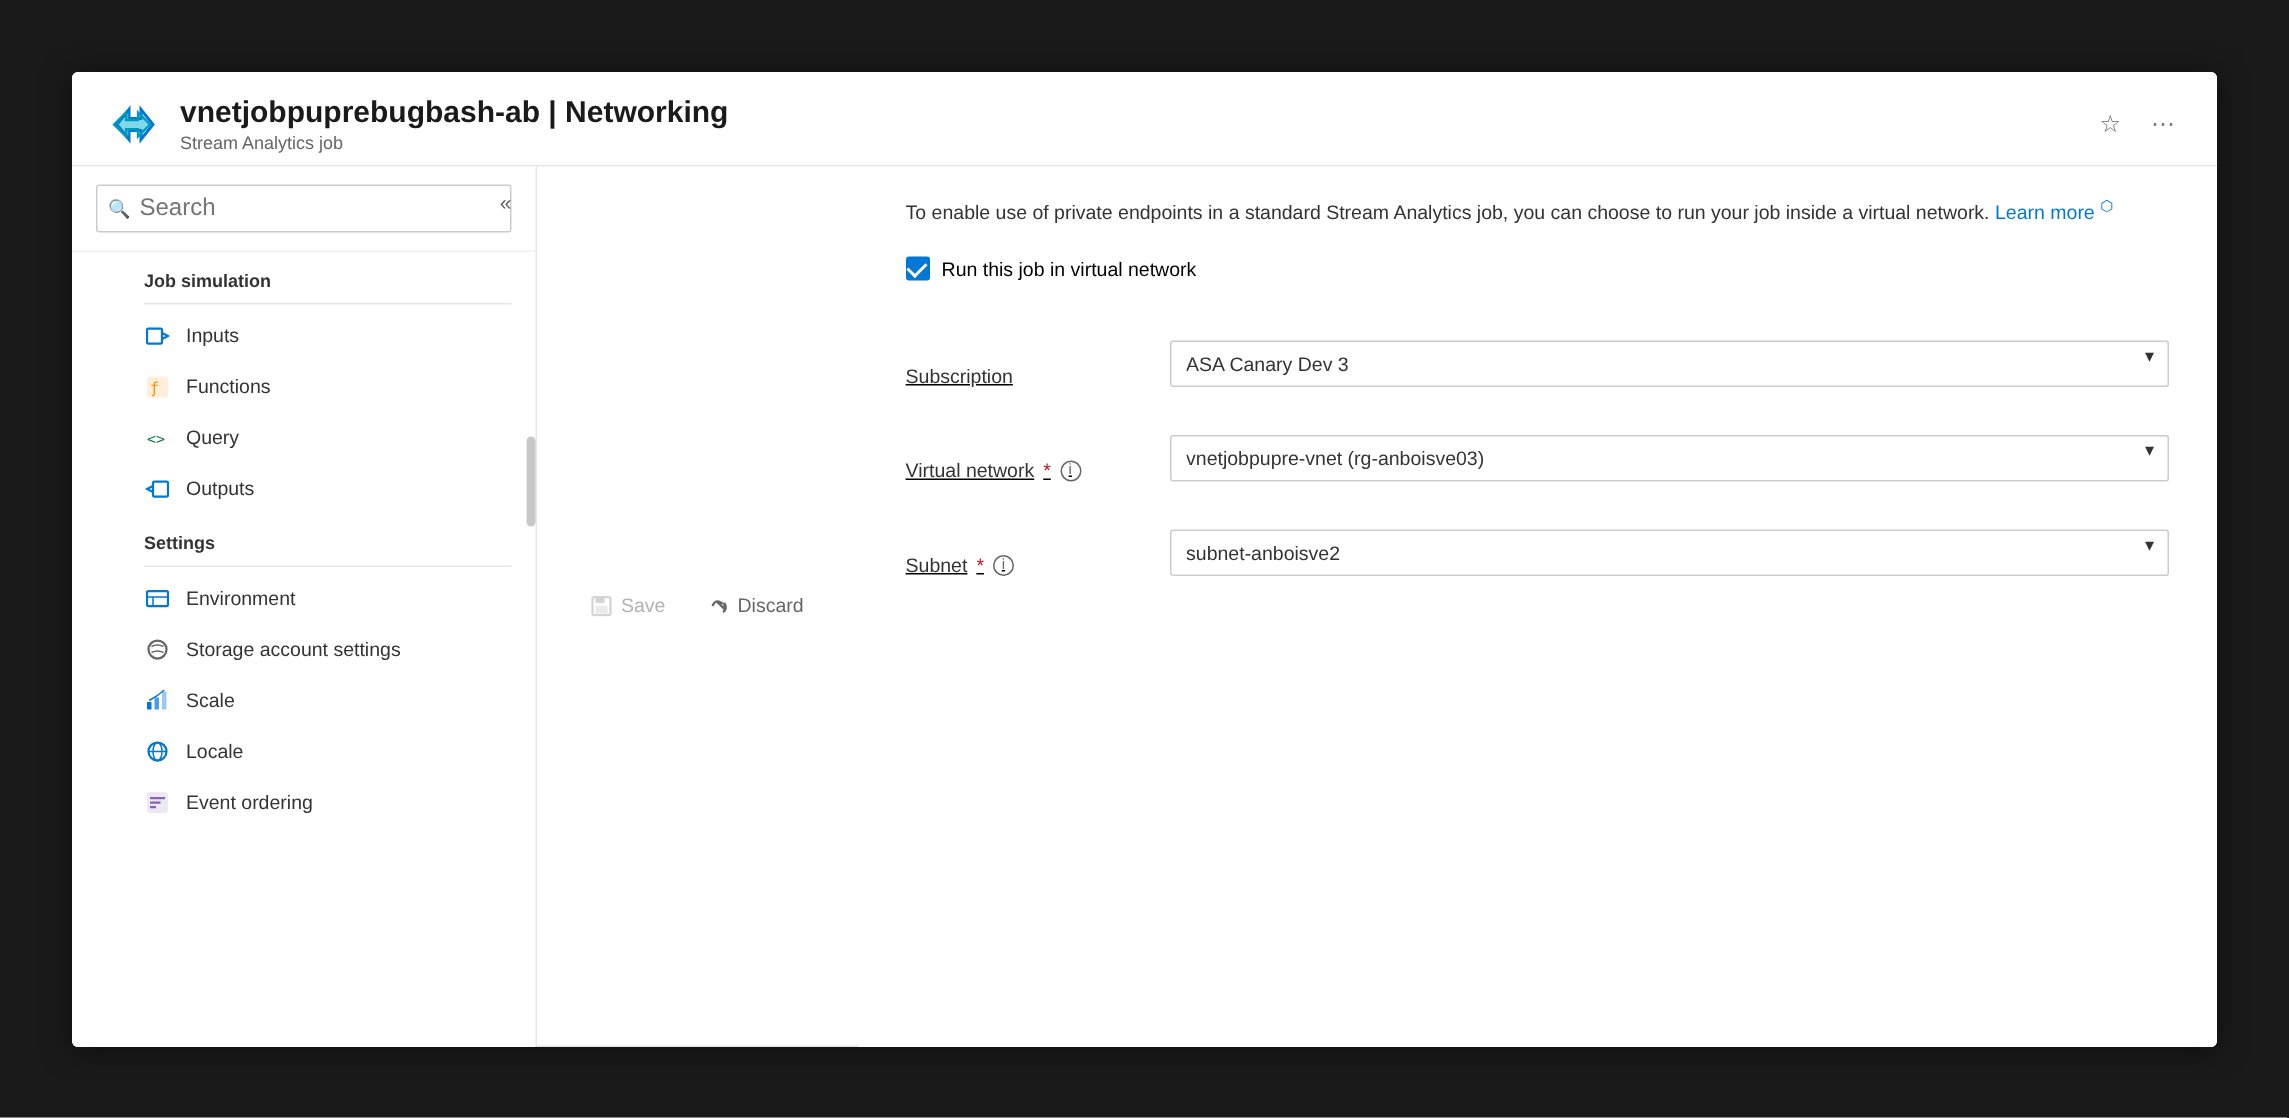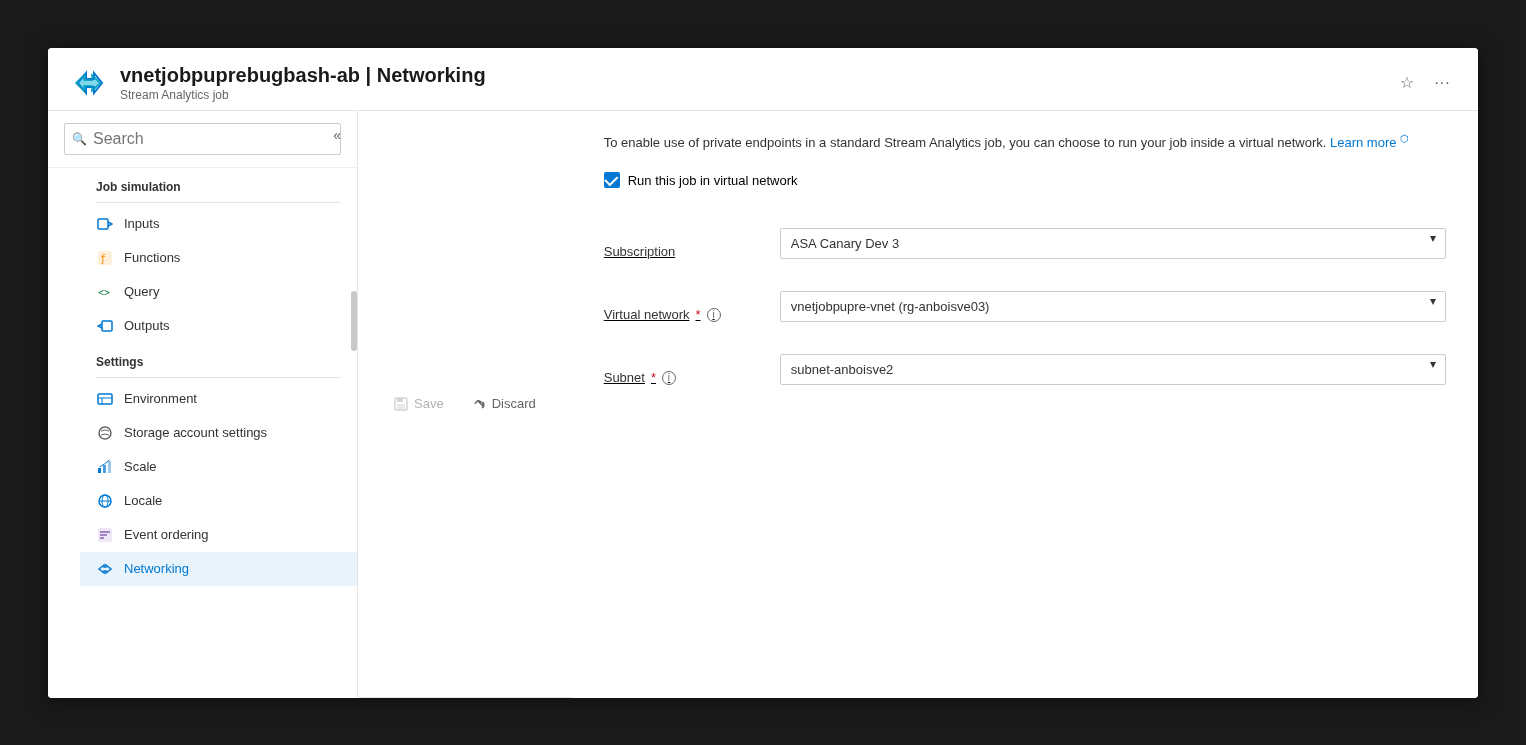--- a/index.html
+++ b/index.html
@@ -442,28 +442,20 @@
             <svg width="16" height="16" viewBox="0 0 16 16" fill="none">
               <rect x="1" y="1" width="14" height="14" rx="2" fill="#8764b8" opacity="0.15"></rect>
               <line x1="3" y1="5" x2="13" y2="5" stroke="#8764b8" stroke-width="1.5"></line>
               <line x1="3" y1="8" x2="10" y2="8" stroke="#8764b8" stroke-width="1.5"></line>
               <line x1="3" y1="11" x2="7" y2="11" stroke="#8764b8" stroke-width="1.5"></line>
             </svg>
           </span>
           <span>Event ordering</span>
         </div>
 
-        <div class="nav-item active">
-          <span class="nav-item-icon icon-networking">
-            <svg width="16" height="16" viewBox="0 0 16 16" fill="none">
-              <path d="M2 8 L7 4 L7 6 L9 6 L9 4 L14 8 L9 12 L9 10 L7 10 L7 12 Z" stroke="#0078d4" stroke-width="1.5" fill="none"></path>
-            </svg>
-          </span>
-          <span>Networking</span>
-        </div>
       </div>
     </div>
 
     <div class="content">
 
       <div class="toolbar">
         <button class="toolbar-btn disabled">
           <svg width="14" height="14" viewBox="0 0 14 14" fill="none">
             <rect x="1" y="1" width="12" height="12" rx="1" stroke="#aaa" stroke-width="1.5"></rect>
             <rect x="3" y="1" width="6" height="4" fill="#aaa"></rect>

